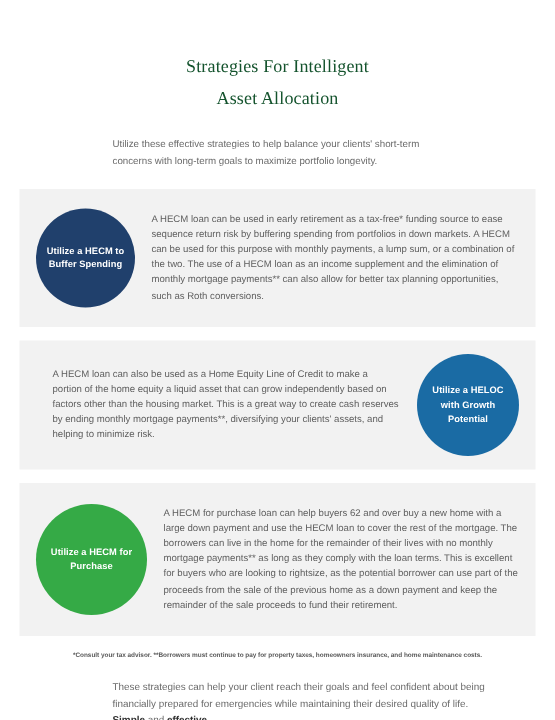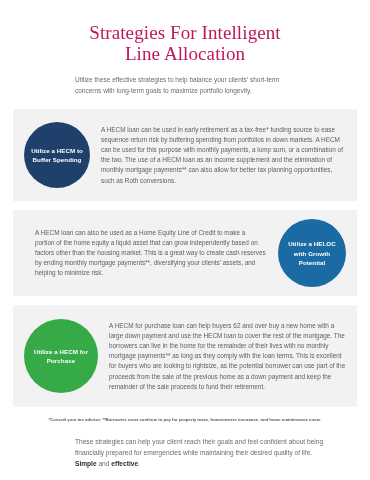--- a/index.html
+++ b/index.html
@@ -23,26 +23,26 @@
     background: #ffffff;
   }
 
   
   .header {
     padding: 18px 0 4px 0;
     text-align: center;
   }
   .title {
     font-family: "Liberation Serif", serif;
-    color: #be185d;
-    font-size: 19px;
+    color: #14532d;
+    font-size: 12px;
     line-height: 21px;
     font-weight: 400;
     letter-spacing: 0.1px;
-    margin: 4px auto;
+    margin: 16px auto;
     max-width: 250px;
   }
   .subtitle {
     margin: 11px 0 0 0;
     padding: 0 0 0 62px;
     text-align: left;
     color: #6b6b6b;
     font-size: 6.5px;
     line-height: 10.6px;
     max-width: 232px;
@@ -111,21 +111,21 @@
   .footer b { color: #2f2f2f; font-weight: bold; }
 </style>
 </head>
 <body>
 
 <div class="page">
 
   <div class="header">
     <h1 class="title">
       <span>Strategies For Intelligent</span><br>
-      <span>Line Allocation</span>
+      <span>Asset Allocation</span>
     </h1>
     <p class="subtitle">Utilize these effective strategies to help balance your clients' short-term concerns with long-term goals to maximize portfolio longevity.</p>
   </div>
 
   <div class="panel left-badge">
     <div class="badge badge-1">
       <span>Utilize a HECM to Buffer Spending</span>
     </div>
     <p class="copy">A HECM loan can be used in early retirement as a tax-free* funding source to ease sequence return risk by buffering spending from portfolios in down markets. A HECM can be used for this purpose with monthly payments, a lump sum, or a combination of the two. The use of a HECM loan as an income supplement and the elimination of monthly mortgage payments** can also allow for better tax planning opportunities, such as Roth conversions.</p>
   </div>

